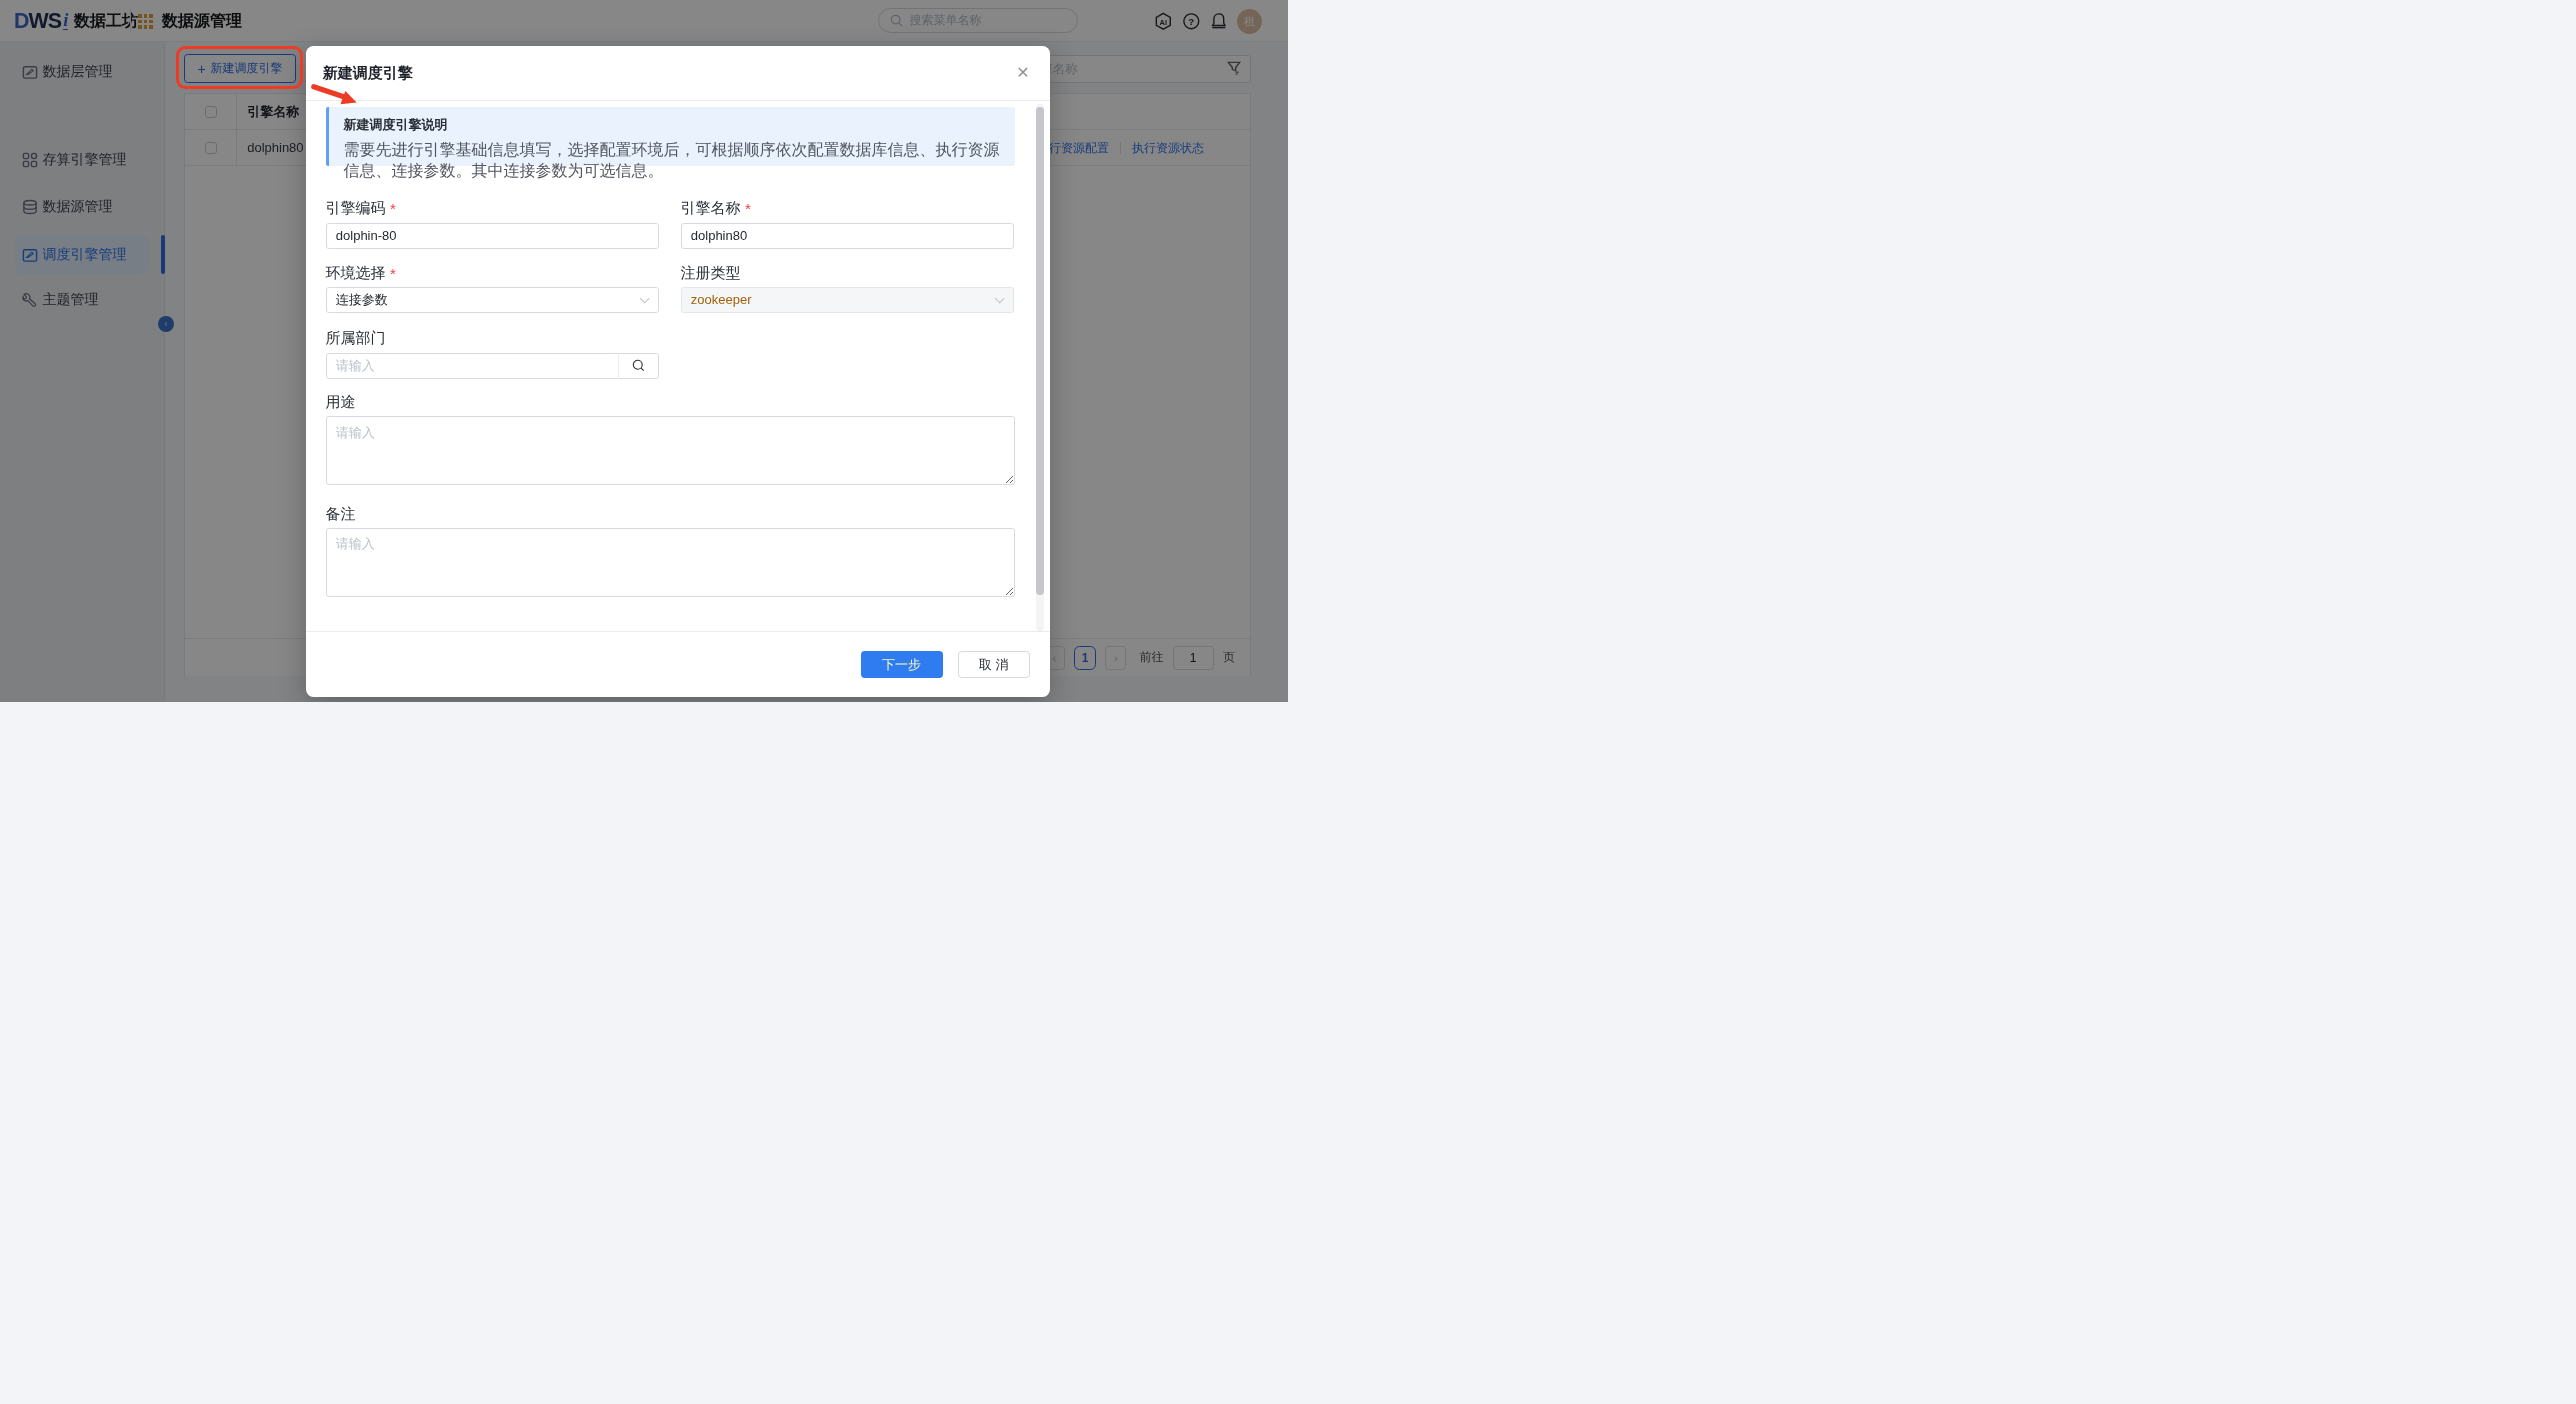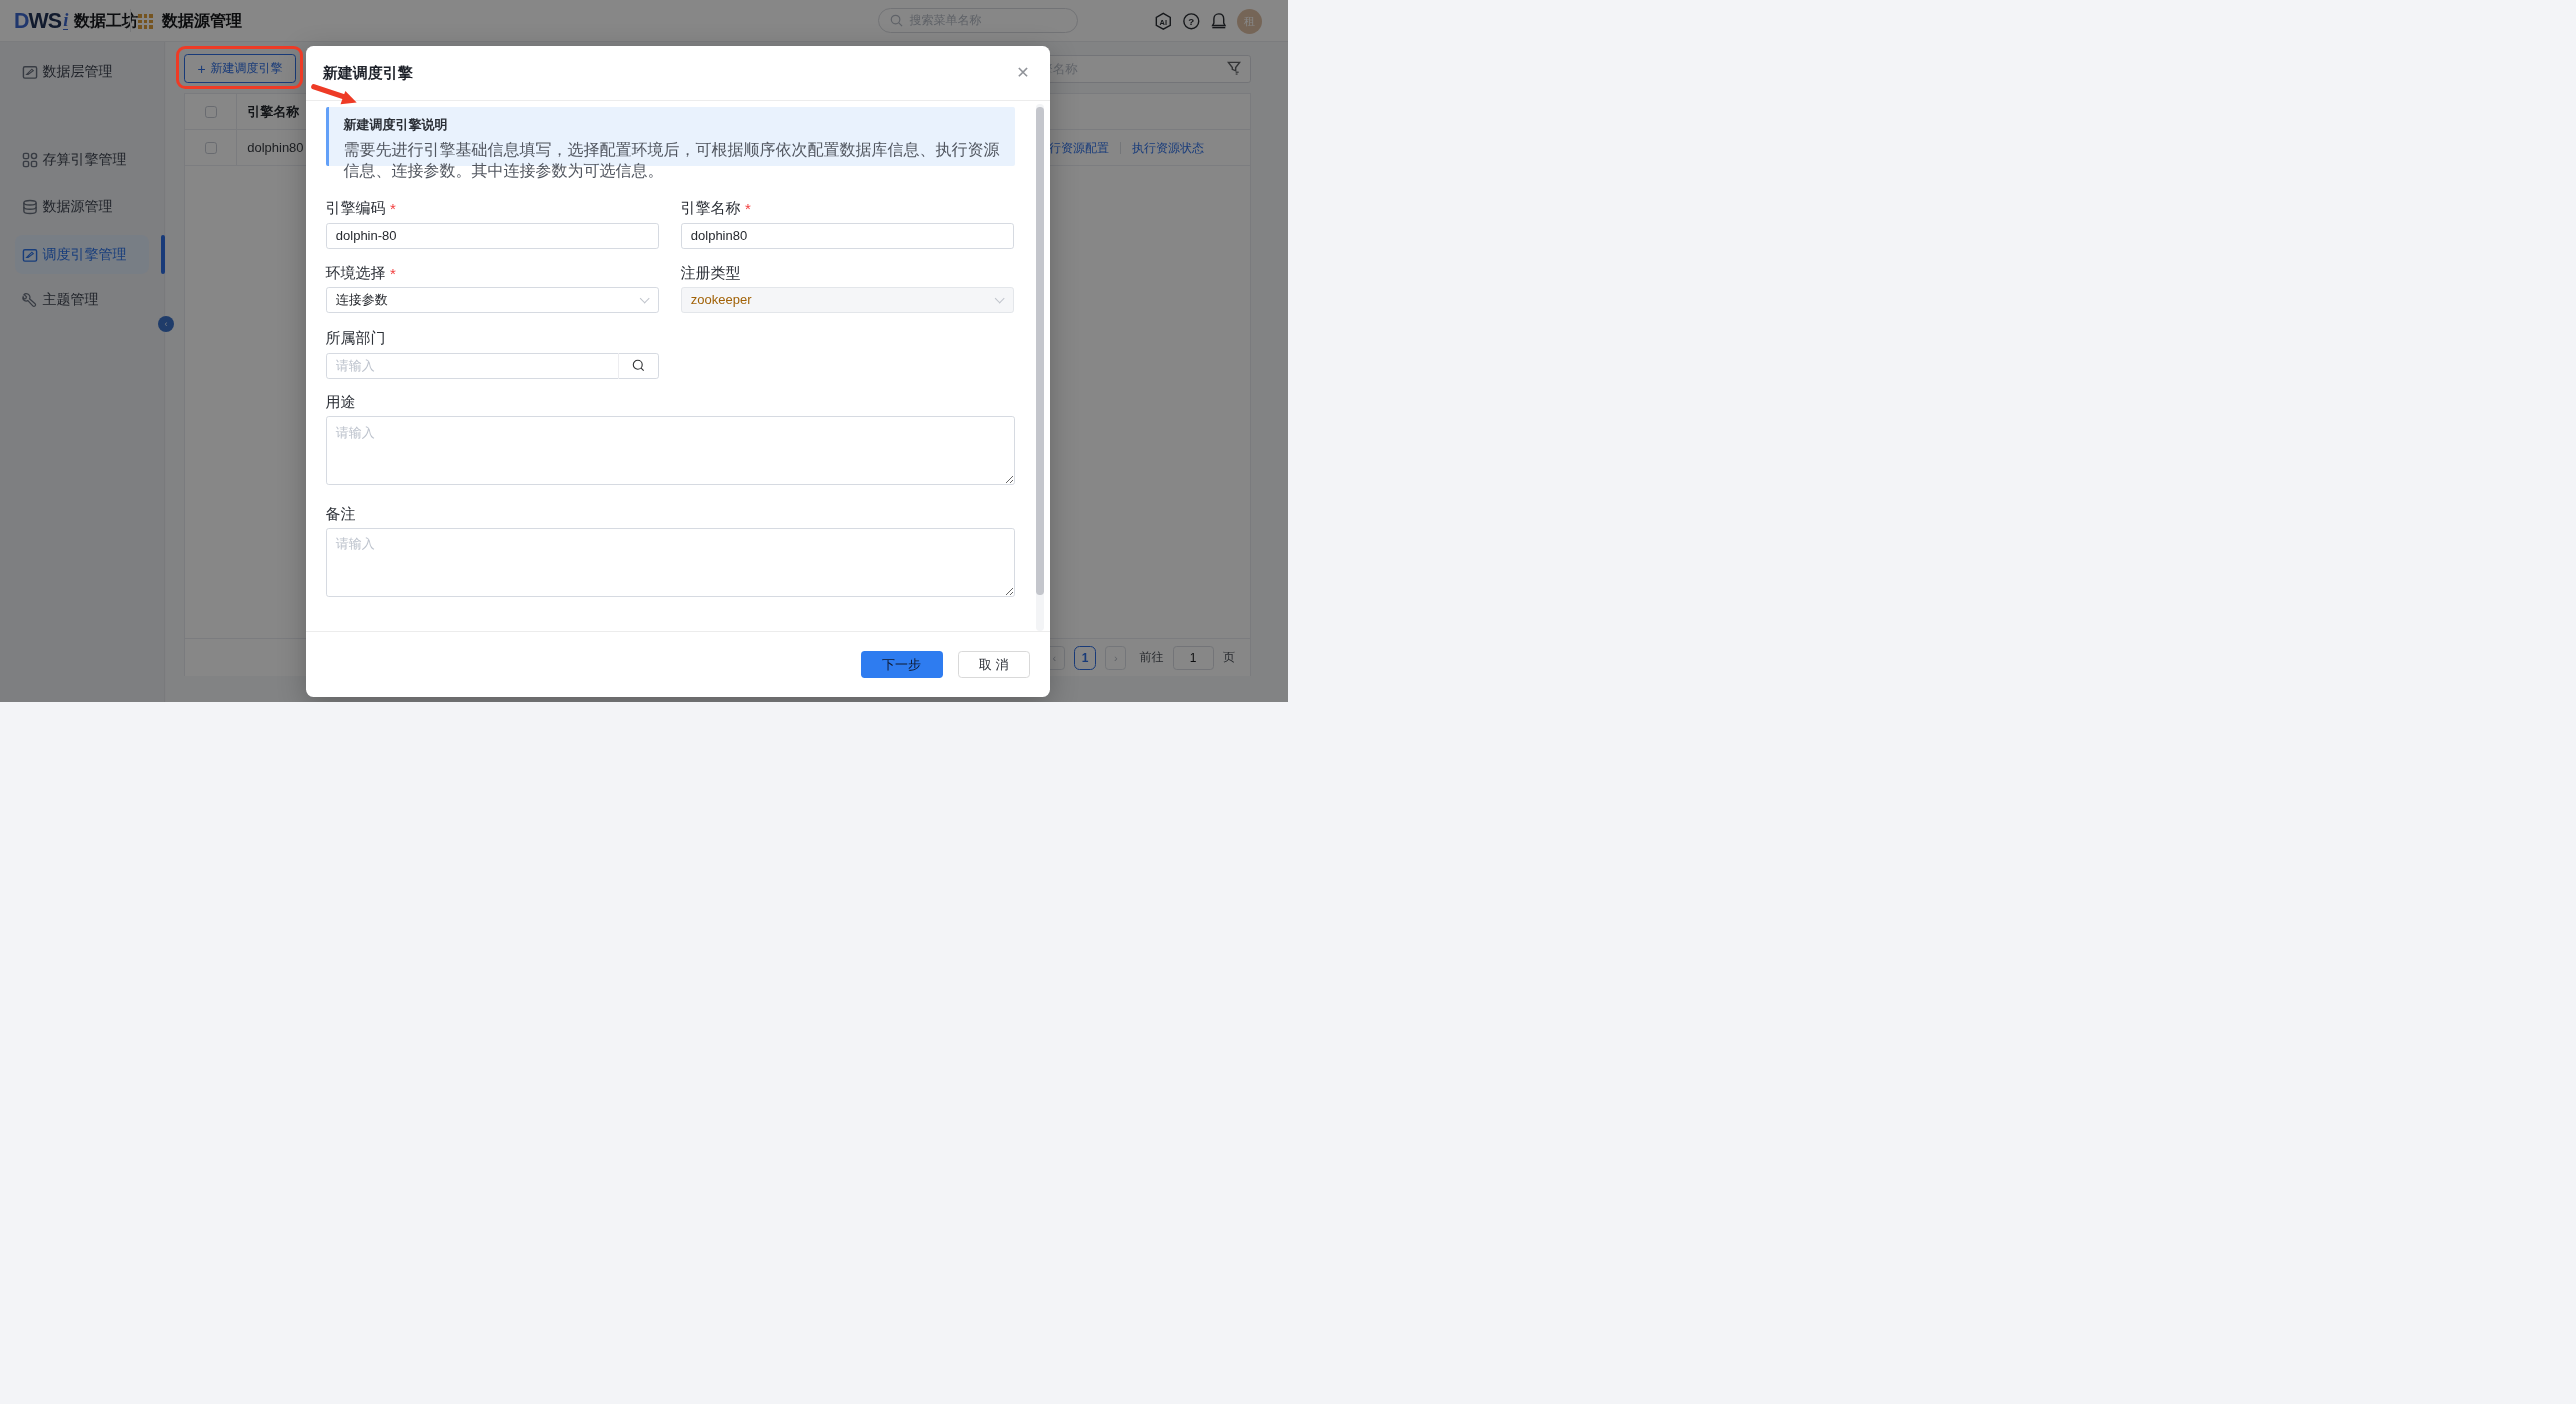--- a/index.html
+++ b/index.html
@@ -69,21 +69,21 @@
   .ctrl input::placeholder, .ta::placeholder { color:#bcc2cc; }
   .ctrl .ph, .sel-ph { color:#bcc2cc; }
   .chev { position:absolute; right:11px; top:9.3px; width:7.4px; height:7.4px; border-right:1.3px solid #c0c4cc; border-bottom:1.3px solid #c0c4cc; transform:rotate(45deg) translateY(-2.8px); }
   .ctrl.disabled { background:#f5f6f8; border-color:#e3e6ea; color:#a16207; }
   .append { position:absolute; right:0; top:-0.9px; bottom:-0.9px; width:40px; border-left:0.9px solid #ededf0; display:flex; align-items:center; justify-content:center; }
   .ta { width:100%; height:69px; border:0.9px solid #d6dae1; border-radius:2.8px; padding:6.5px 9.3px; font-size:13px; font-family:inherit; color:#26292e; resize:vertical; outline:none; }
   .mb16 { margin-bottom:15px; } .mb18 { margin-bottom:16.7px; } .mb15 { margin-bottom:14px; }
   .m-scroll-track { position:absolute; right:6.5px; top:58px; width:7.4px; height:527px; background:#f3f4f6; border-radius:3.7px; }
   .m-scroll-thumb { position:absolute; right:6.5px; top:61px; width:7.4px; height:488px; background:#c4c6cc; border-radius:3.7px; }
   .m-footer { position:absolute; left:0; right:0; bottom:0; height:66px; border-top:0.9px solid #ececec; display:flex; align-items:center; justify-content:flex-end; gap:15px; padding-right:20.4px; }
-  .btn-primary { width:82px; height:27px; background:#2e7cf0; border:none; border-radius:3.7px; color:#0f172a; font-size:13px; font-family:Liberation Sans, sans-serif; }
+  .btn-primary { width:82px; height:27px; background:#2e7cf0; border:none; border-radius:3.7px; color:#fef9c3; font-size:13px; font-family:Liberation Sans, sans-serif; }
   .btn-plain { width:72px; height:27px; background:#fff; border:0.9px solid #d9d9d9; border-radius:3.7px; color:#2b2f36; font-size:13px; font-family:inherit; }
 
   
   .anno-box { position:absolute; left:176px; top:46px; width:127px; height:43px; border:3.7px solid #ee3b26; border-radius:9.3px; z-index:10; }
   .anno-arrow { position:absolute; left:310px; top:82px; z-index:10; }
 </style>
 </head>
 <body>
 
 <div class="topbar">

